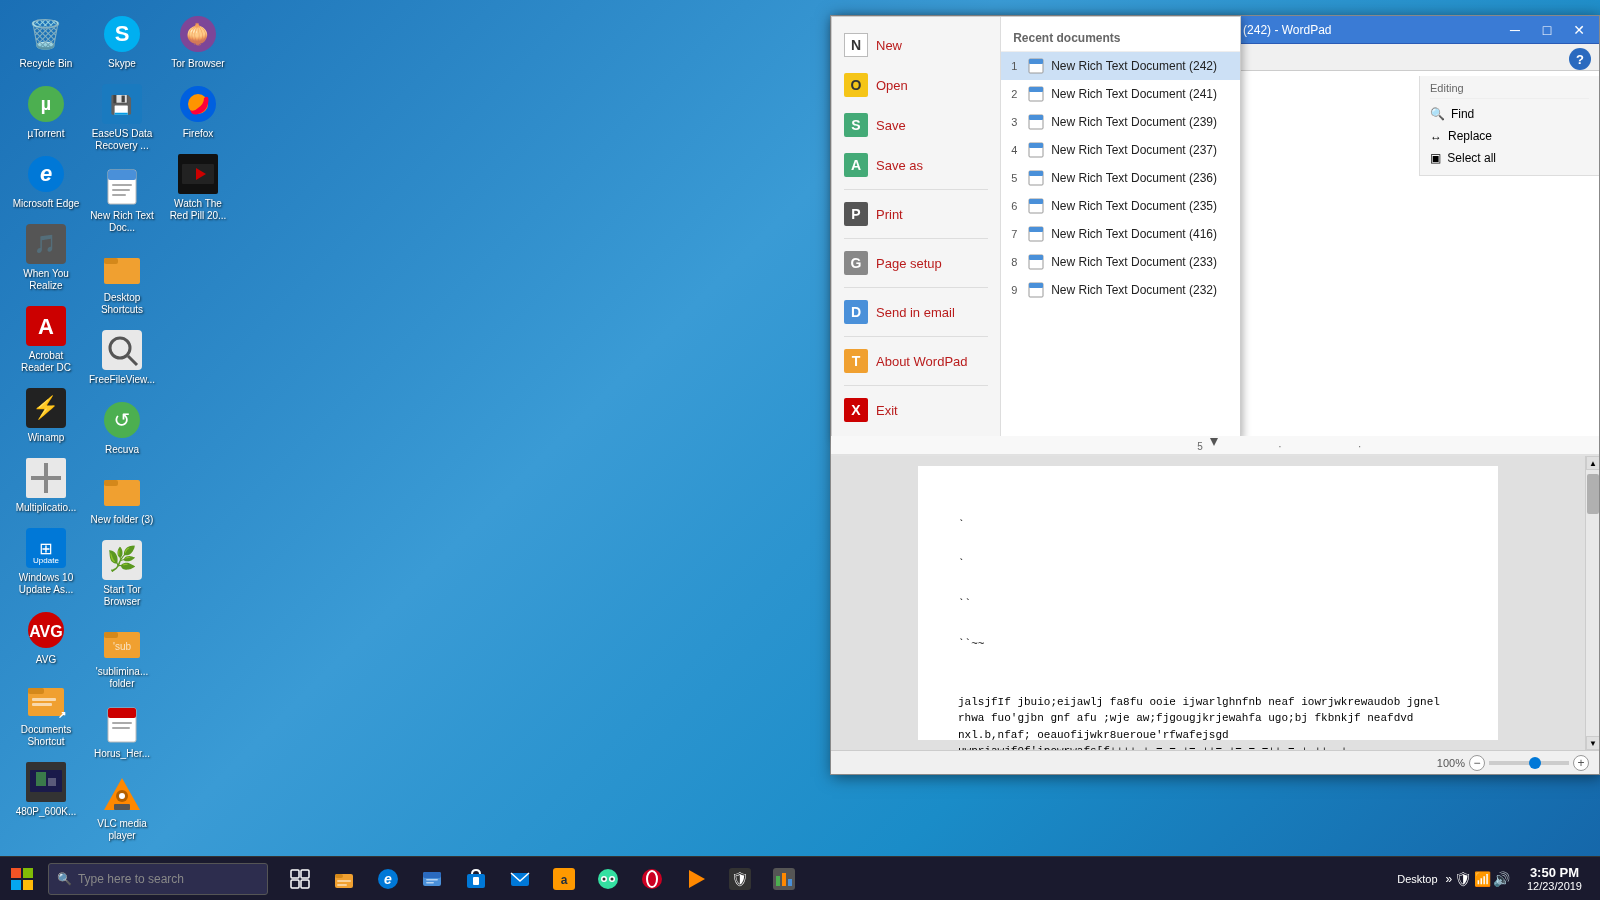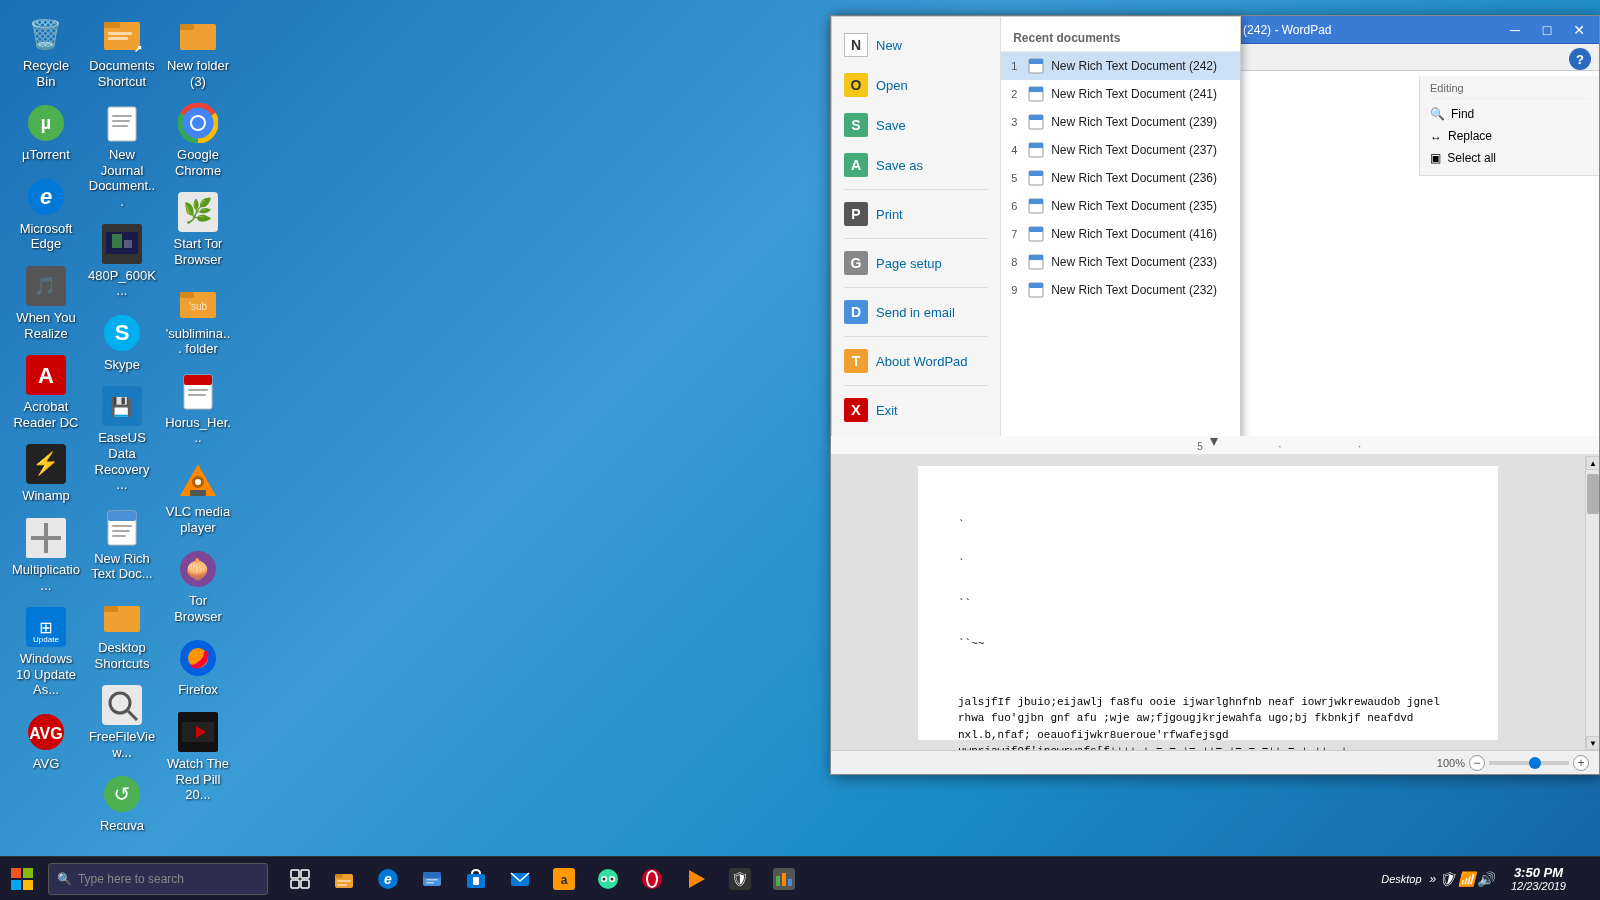--- a/index.html
+++ b/index.html
@@ -52,21 +52,21 @@
       width: 40px;
       height: 40px;
       display: flex;
       align-items: center;
       justify-content: center;
       margin-bottom: 4px;
       font-size: 28px;
     }
 
     .desktop-icon .icon-label {
-      font-size: 13px;
+      font-size: 10px;
       color: white;
       text-shadow: 1px 1px 2px rgba(0,0,0,0.8);
       line-height: 1.2;
       word-break: break-word;
     }
 
     
     .taskbar {
       position: absolute;
       bottom: 0;
@@ -124,24 +124,23 @@
       color: white;
       font-size: 20px;
       position: relative;
     }
 
     .taskbar-right {
       margin-left: auto;
       display: flex;
       align-items: center;
       gap: 4px;
-      padding-right: 16px;
+      padding-right: 0;
       color: white;
       font-size: 11px;
-      font-style: italic;
     }
 
     .taskbar-clock {
       text-align: center;
       padding: 0 8px;
       cursor: pointer;
     }
 
     .taskbar-clock .time { font-size: 13px; font-weight: bold; }
     .taskbar-clock .date { font-size: 11px; }
@@ -204,21 +203,21 @@
       width: 24px;
       height: 24px;
       display: flex;
       align-items: center;
       justify-content: center;
       font-size: 16px;
     }
 
     .fmi-label {
       font-size: 13px;
-      color: #0369a1;
+      color: #b91c1c;
     }
 
     .file-menu-right {
       width: 240px;
       padding: 8px 0;
     }
 
     .recent-header {
       padding: 6px 12px;
       font-size: 12px;
@@ -473,31 +472,20 @@
         <svg width="40" height="40" viewBox="0 0 40 40">
           <rect x="2" y="8" width="36" height="28" fill="#f0a030" rx="2"></rect>
           <rect x="2" y="8" width="16" height="6" fill="#d4881a" rx="2"></rect>
           <rect x="6" y="18" width="24" height="3" fill="rgba(255,255,255,0.6)" rx="1"></rect>
           <rect x="6" y="23" width="20" height="3" fill="rgba(255,255,255,0.6)" rx="1"></rect>
           <text x="32" y="38" fill="white" font-size="10" font-weight="bold">↗</text>
         </svg>
       </div>
       <div class="icon-label">Documents Shortcut</div>
     </div>
-    <div class="desktop-icon" style="order:11">
-      <div class="icon-img">
-        <svg width="40" height="40" viewBox="0 0 40 40">
-          <rect x="6" y="4" width="28" height="34" fill="white" rx="2" stroke="#bbb"></rect>
-          <rect x="10" y="12" width="20" height="2" fill="#aaa" rx="1"></rect>
-          <rect x="10" y="17" width="18" height="2" fill="#aaa" rx="1"></rect>
-          <rect x="10" y="22" width="16" height="2" fill="#aaa" rx="1"></rect>
-        </svg>
-      </div>
-      <div class="icon-label">New Journal Document...</div>
-    </div>
     <div class="desktop-icon" style="order:12">
       <div class="icon-img">
         <svg width="40" height="40" viewBox="0 0 40 40">
           <rect width="40" height="40" fill="#333" rx="2"></rect>
           <rect x="4" y="8" width="32" height="22" fill="#1a1a4a" rx="1"></rect>
           <rect x="10" y="10" width="10" height="14" fill="#3a7a4a"></rect>
           <rect x="22" y="16" width="8" height="8" fill="#5a5a7a"></rect>
         </svg>
       </div>
       <div class="icon-label">480P_600K...</div>
@@ -564,34 +552,20 @@
     </div>
 
     <div class="desktop-icon" style="order:19">
       <div class="icon-img">
         <svg width="40" height="40" viewBox="0 0 40 40">
           <rect x="2" y="10" width="36" height="26" fill="#f0a030" rx="2"></rect>
           <rect x="2" y="10" width="14" height="6" fill="#d4881a" rx="2"></rect>
         </svg>
       </div>
       <div class="icon-label">New folder (3)</div>
-    </div>
-    <div class="desktop-icon" style="order:20">
-      <div class="icon-img">
-        <svg width="40" height="40" viewBox="0 0 40 40">
-          <circle cx="20" cy="20" r="18" fill="#4285F4"></circle>
-          <circle cx="20" cy="20" r="8" fill="white"></circle>
-          <path d="M20 2 A18 18 0 0 1 35.6 11" stroke="#EA4335" stroke-width="5" fill="none"></path>
-          <path d="M35.6 11 A18 18 0 0 1 20 38" stroke="#FBBC05" stroke-width="5" fill="none"></path>
-          <path d="M20 38 A18 18 0 0 1 4.4 11" stroke="#34A853" stroke-width="5" fill="none"></path>
-          <path d="M4.4 11 A18 18 0 0 1 20 2" stroke="#EA4335" stroke-width="5" fill="none"></path>
-          <circle cx="20" cy="20" r="6" fill="#4285F4"></circle>
-        </svg>
-      </div>
-      <div class="icon-label">Google Chrome</div>
     </div>
     <div class="desktop-icon" style="order:21">
       <div class="icon-img">
         <svg width="40" height="40" viewBox="0 0 40 40">
           <rect width="40" height="40" fill="#e8e8e8" rx="4"></rect>
           <text x="20" y="27" text-anchor="middle" fill="#7d4698" font-size="24">🌿</text>
         </svg>
       </div>
       <div class="icon-label">Start Tor Browser</div>
     </div>

